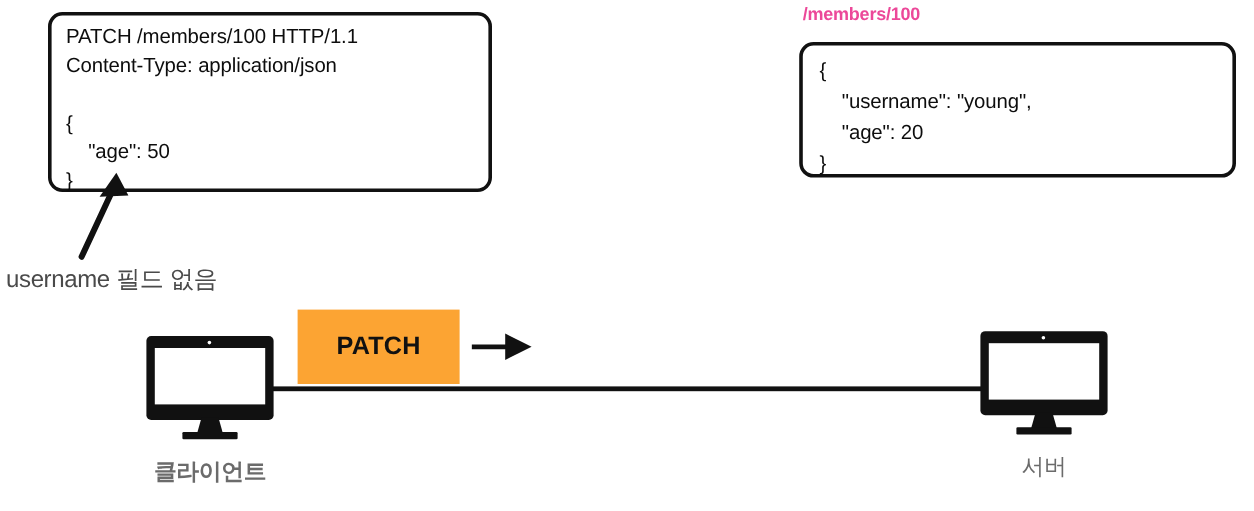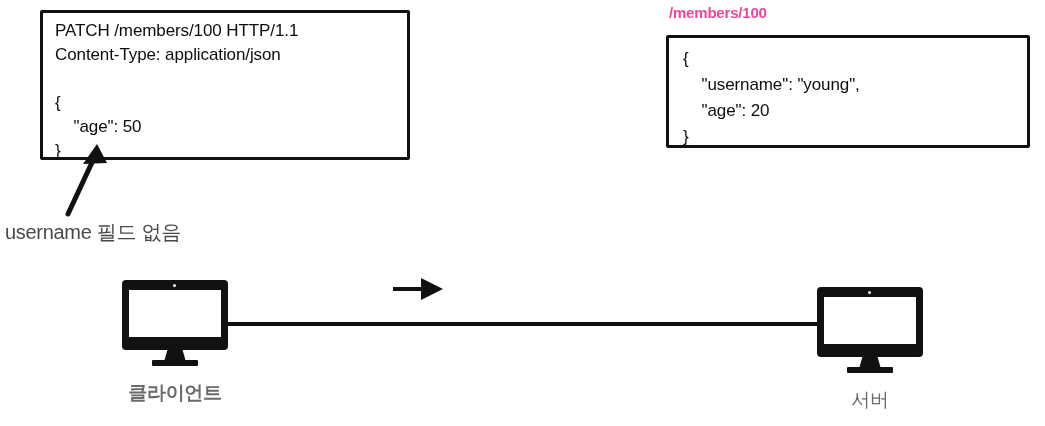--- a/index.html
+++ b/index.html
@@ -17,21 +17,21 @@
     height: 426px;
     background: #ffffff;
     overflow: hidden;
   }
 
   
   .sketch-box {
     position: absolute;
     background: #ffffff;
     border: 3px solid #111111;
-    border-radius: 2px;
+    border-radius: 12px;
     box-sizing: border-box;
   }
   #request-box {
     left: 40px;
     top: 10px;
     width: 370px;
     height: 150px;
   }
   #resource-box {
     left: 666px;
@@ -128,21 +128,21 @@
     background: #111111;
   }
 
   
   .node {
     position: absolute;
     width: 140px;
     text-align: center;
   }
   #client-node { left: 105px; top: 280px; font-weight: bold; }
-  #server-node { left: 800px; top: 287px; }
+  #server-node { left: 800px; top: 276px; }
 
   .monitor {
     position: relative;
     width: 106px;
     height: 78px;
     margin: 0 auto;
   }
   .monitor-body {
     position: absolute;
     left: 0;
@@ -219,20 +219,23 @@
 
   <div class="sketch-box" id="resource-box">
     <div class="code-text">{
     "username": "young",
     "age": 20
 }</div>
   </div>
 
   <div id="connection-line"></div>
 
+  <div id="patch-badge">
+    <span id="patch-badge-label">PATCH</span>
+  </div>
 
   <svg id="flow-arrow" viewBox="0 0 52 26">
     <line x1="0" y1="13" x2="30" y2="13" stroke="#111111" stroke-width="4" stroke-linecap="butt"></line>
     <polygon points="28,2 50,13 28,24" fill="#111111"></polygon>
   </svg>
 
   <div class="node" id="client-node">
     <div class="monitor">
       <div class="monitor-body">
         <div class="monitor-camera"></div>

